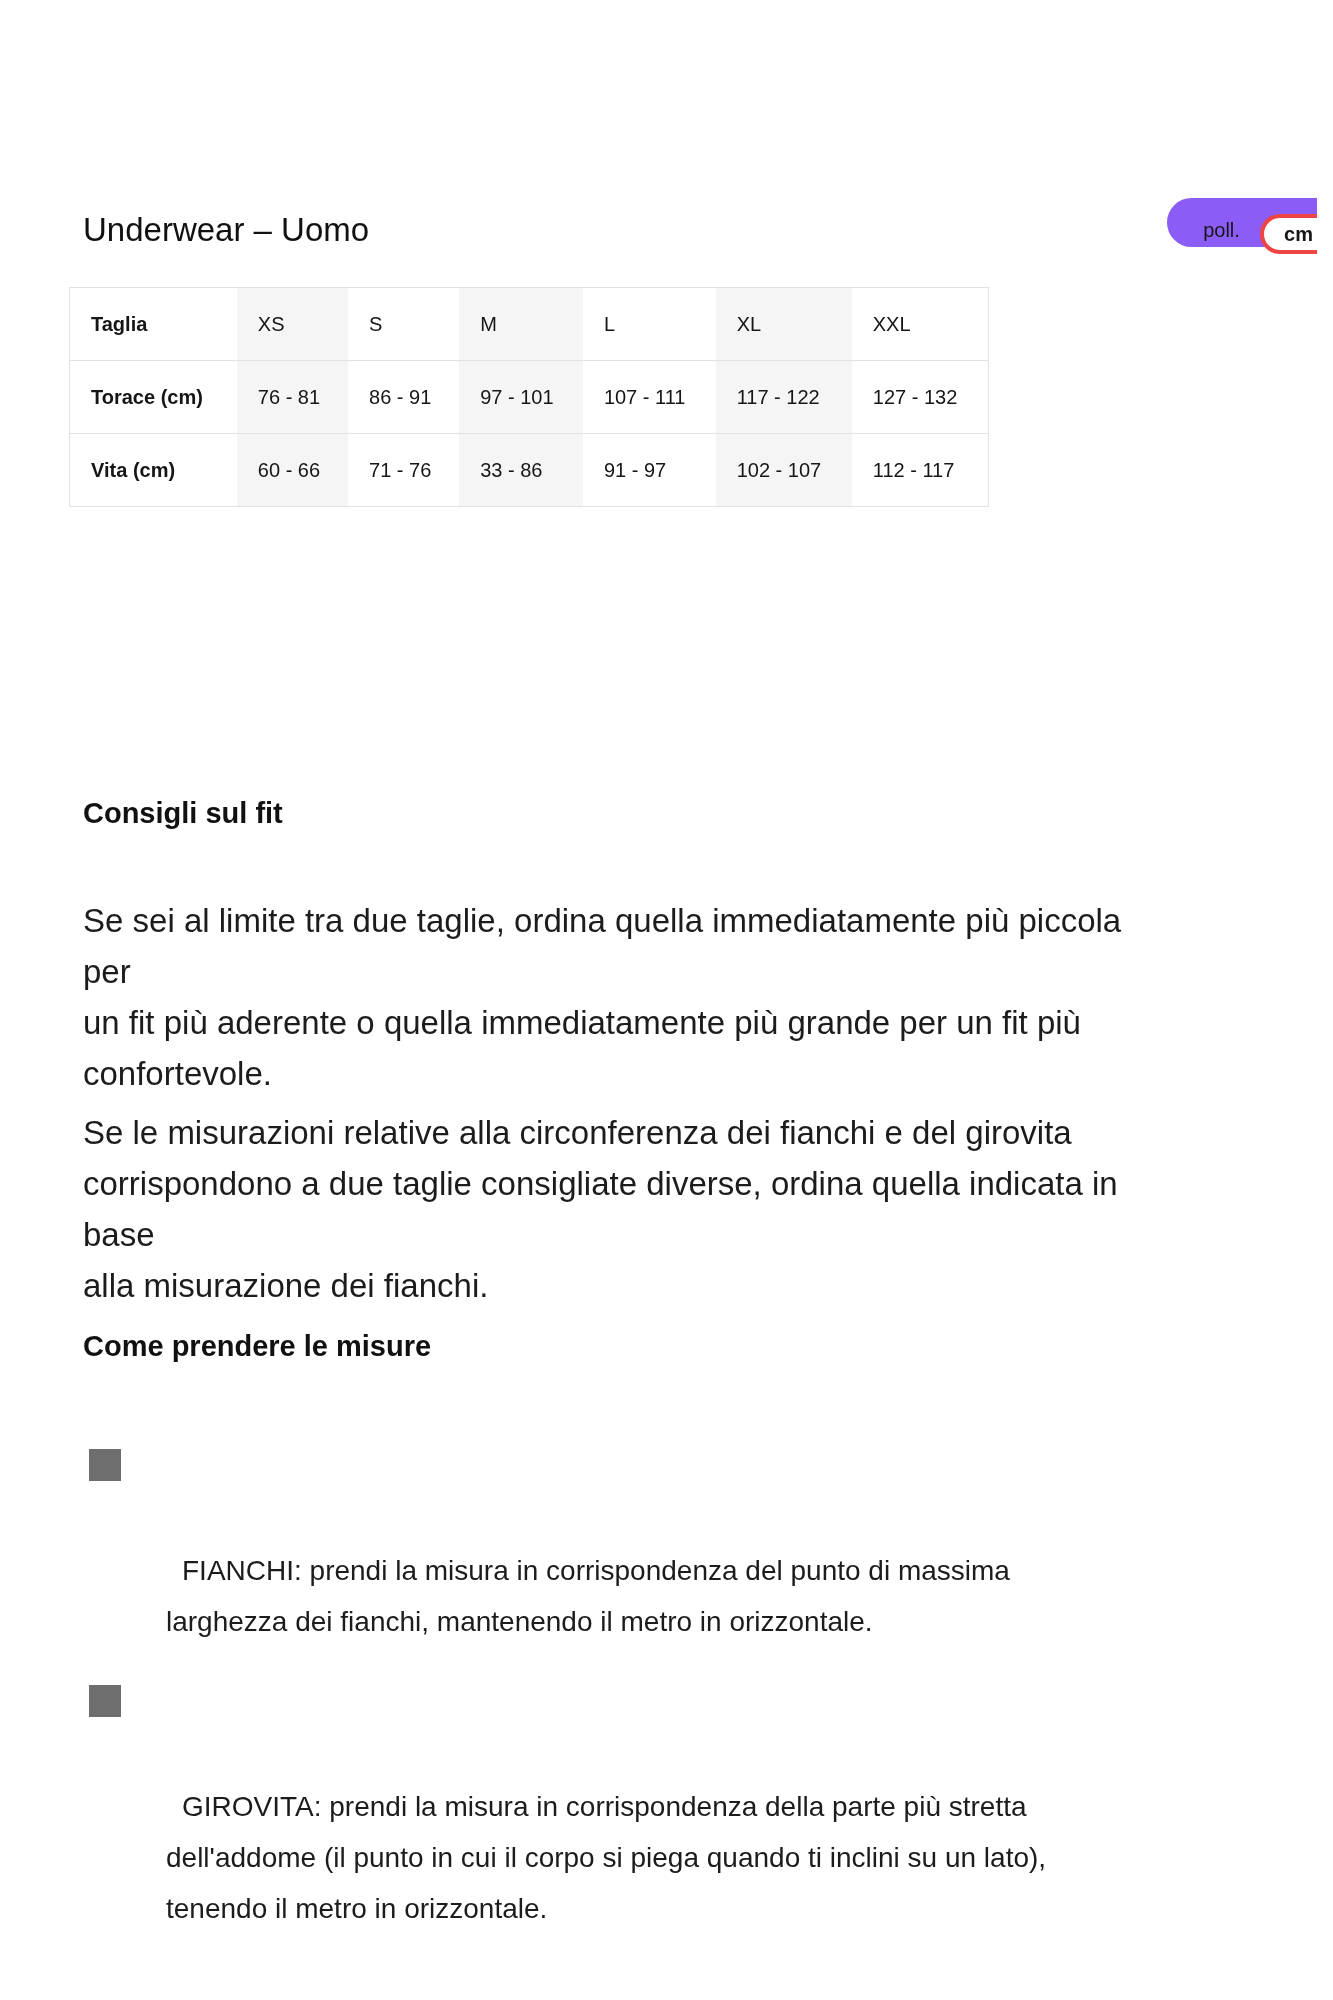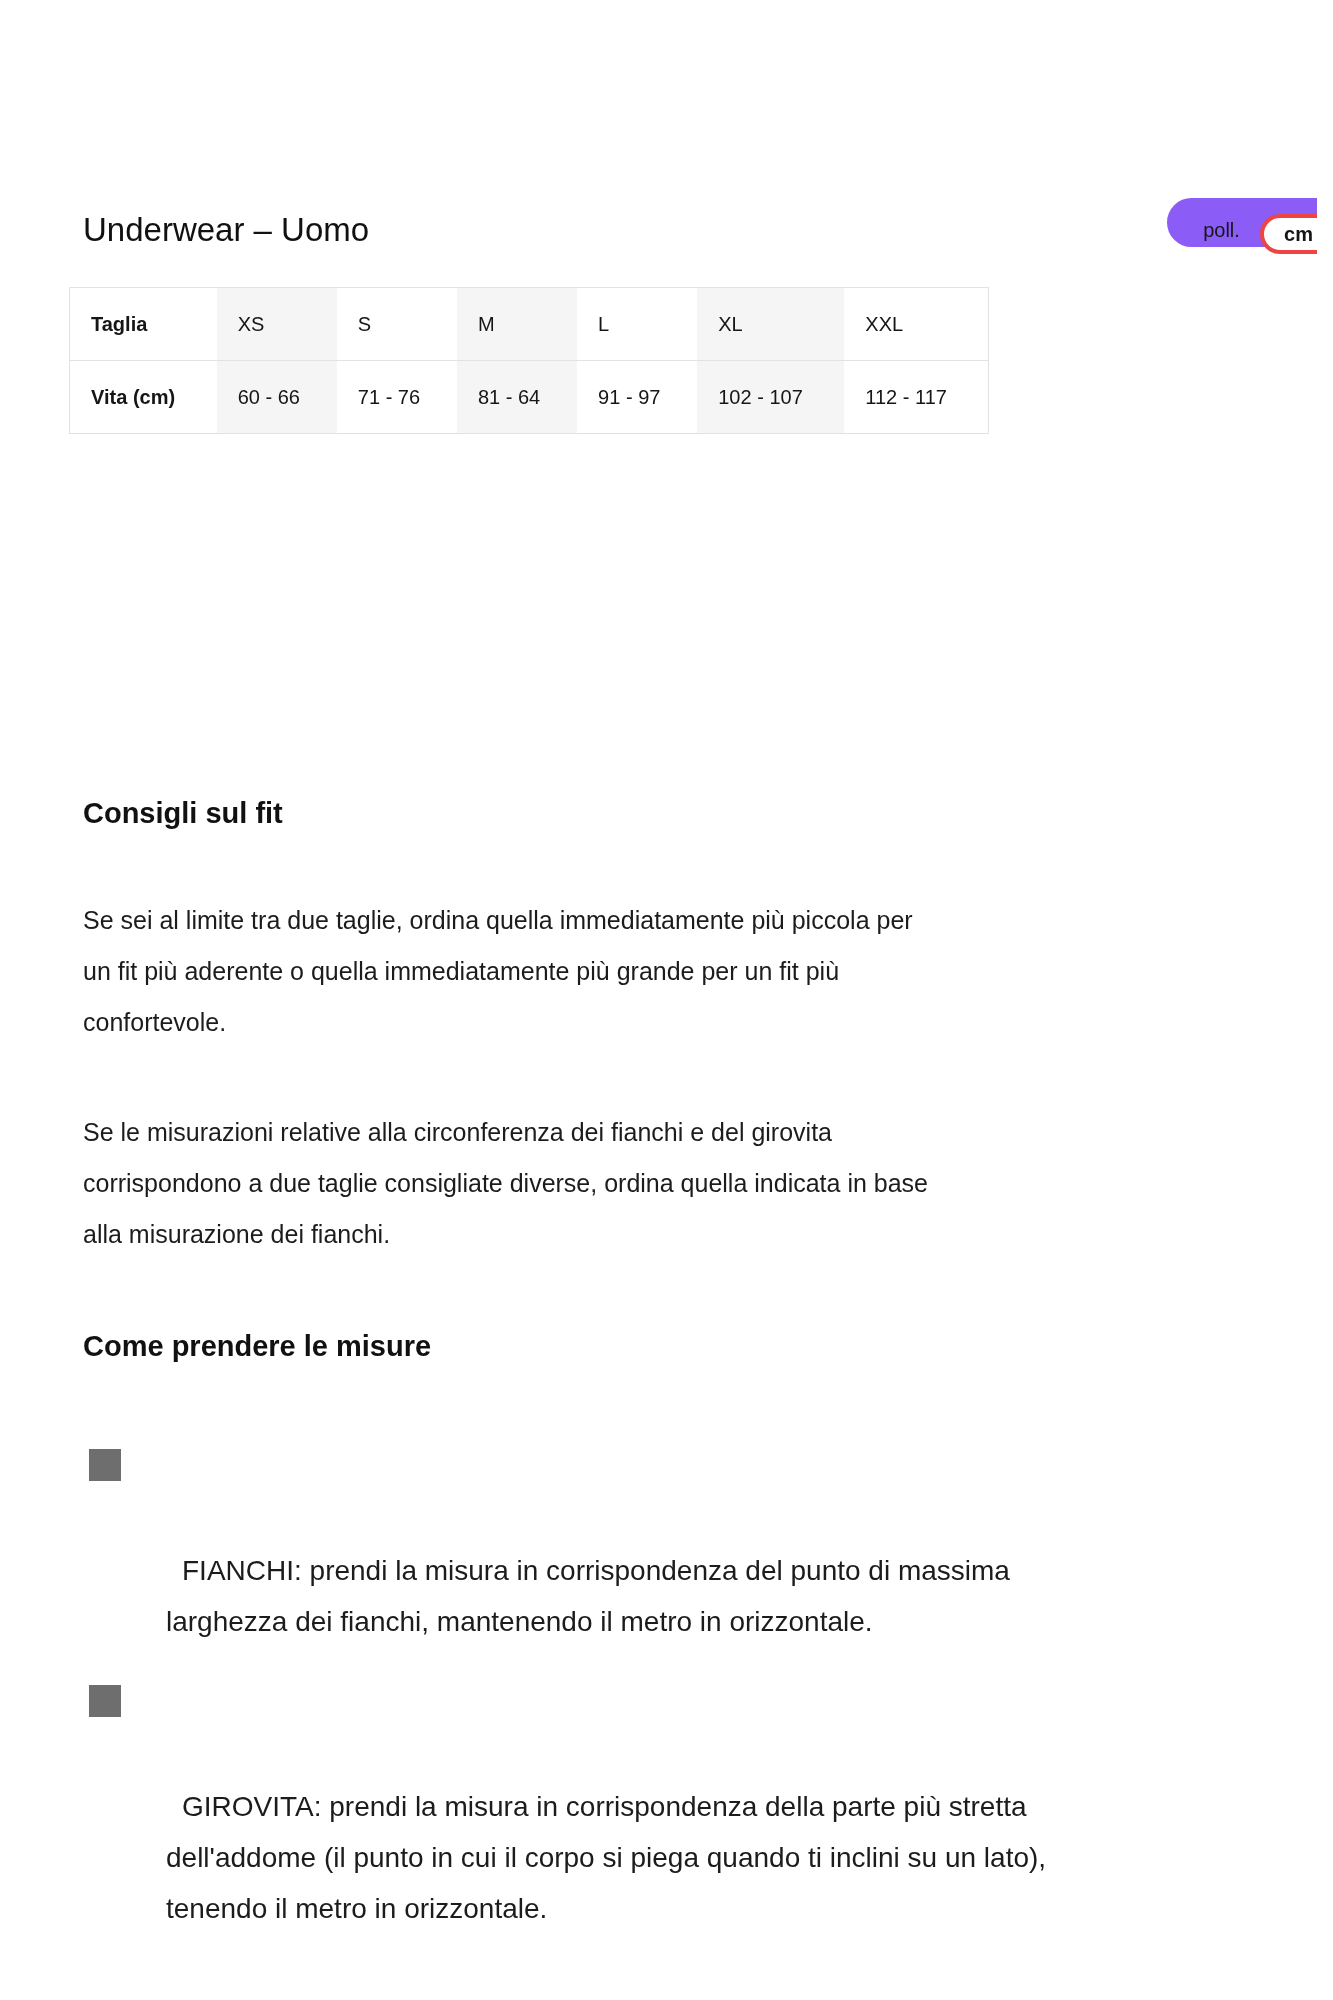--- a/index.html
+++ b/index.html
@@ -89,21 +89,21 @@
     color:#111;
   }
   .heading-fit { top:748px; }
   .heading-measure { top:1281px; }
 
   
   .body-text {
     position:absolute;
     left:35px;
     width:1080px;
-    font-size:25px;
+    font-size:33px;
     line-height:51px;
     font-weight:400;
     color:#1c1c1c;
     white-space:pre-line;
   }
   .para-1 { top:847px; }
   .para-2 { top:1059px; }
 
   
   .measure-list {
@@ -147,24 +147,33 @@
         <tr>
       <th>Taglia</th>
       <td class="shade">XS</td>
       <td>S</td>
       <td class="shade">M</td>
       <td>L</td>
       <td class="shade">XL</td>
       <td>XXL</td>
     </tr>
     <tr>
+      <th>Torace (cm)</th>
+      <td class="shade">76 - 81</td>
+      <td>86 - 91</td>
+      <td class="shade">97 - 101</td>
+      <td>107 - 111</td>
+      <td class="shade">117 - 122</td>
+      <td>127 - 132</td>
+    </tr>
+    <tr>
       <th>Vita (cm)</th>
       <td class="shade">60 - 66</td>
       <td>71 - 76</td>
-      <td class="shade">81 - 64</td>
+      <td class="shade">33 - 86</td>
       <td>91 - 97</td>
       <td class="shade">102 - 107</td>
       <td>112 - 117</td>
     </tr>
   </tbody>
     </table>
 
   <h2 class="section-heading heading-fit">Consigli sul fit</h2>
 
   <p class="body-text para-1">Se sei al limite tra due taglie, ordina quella immediatamente più piccola per

